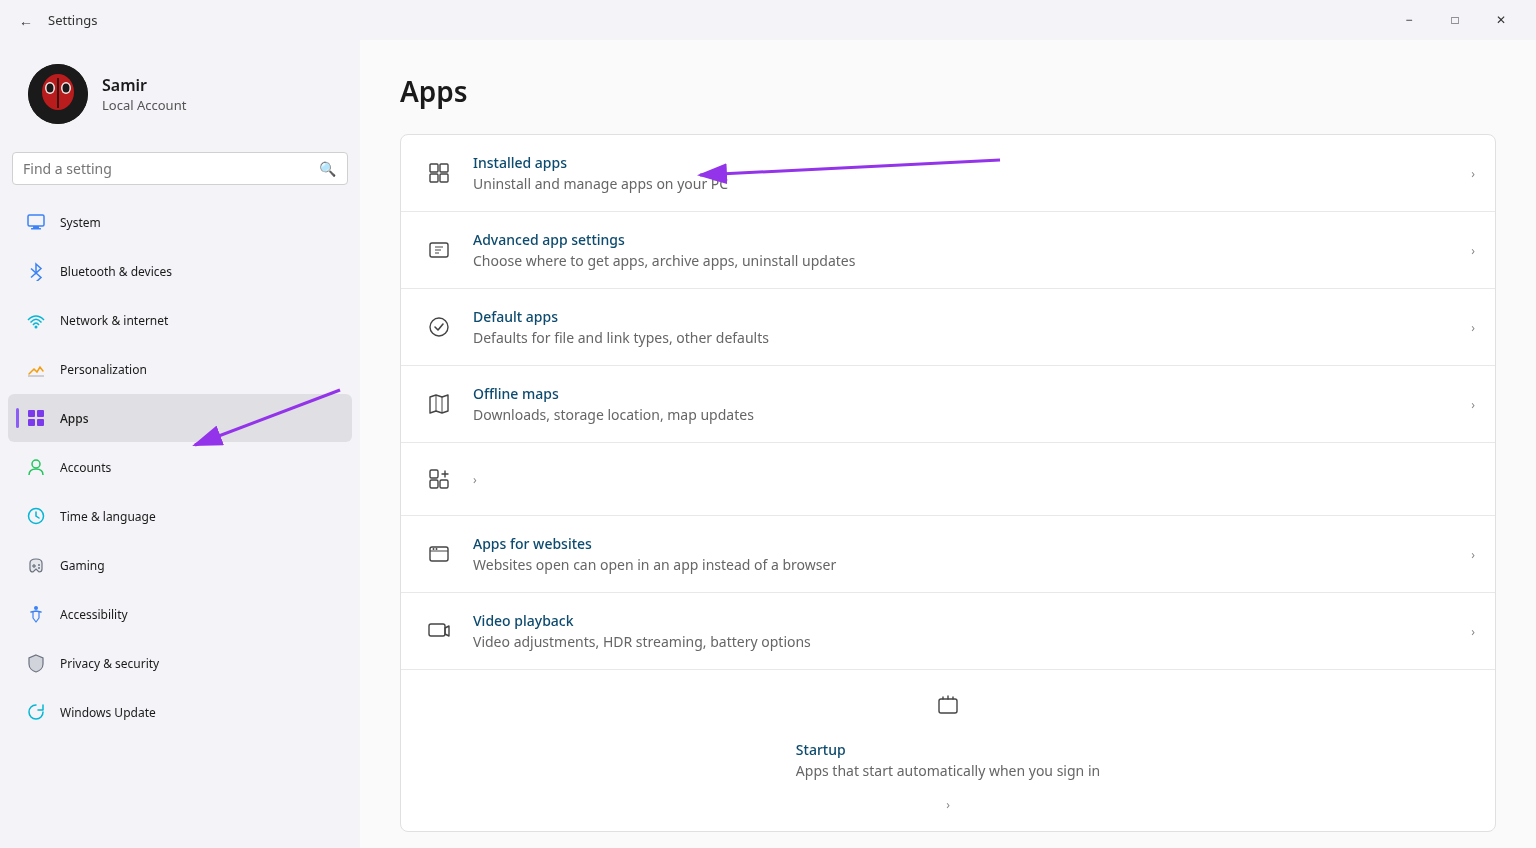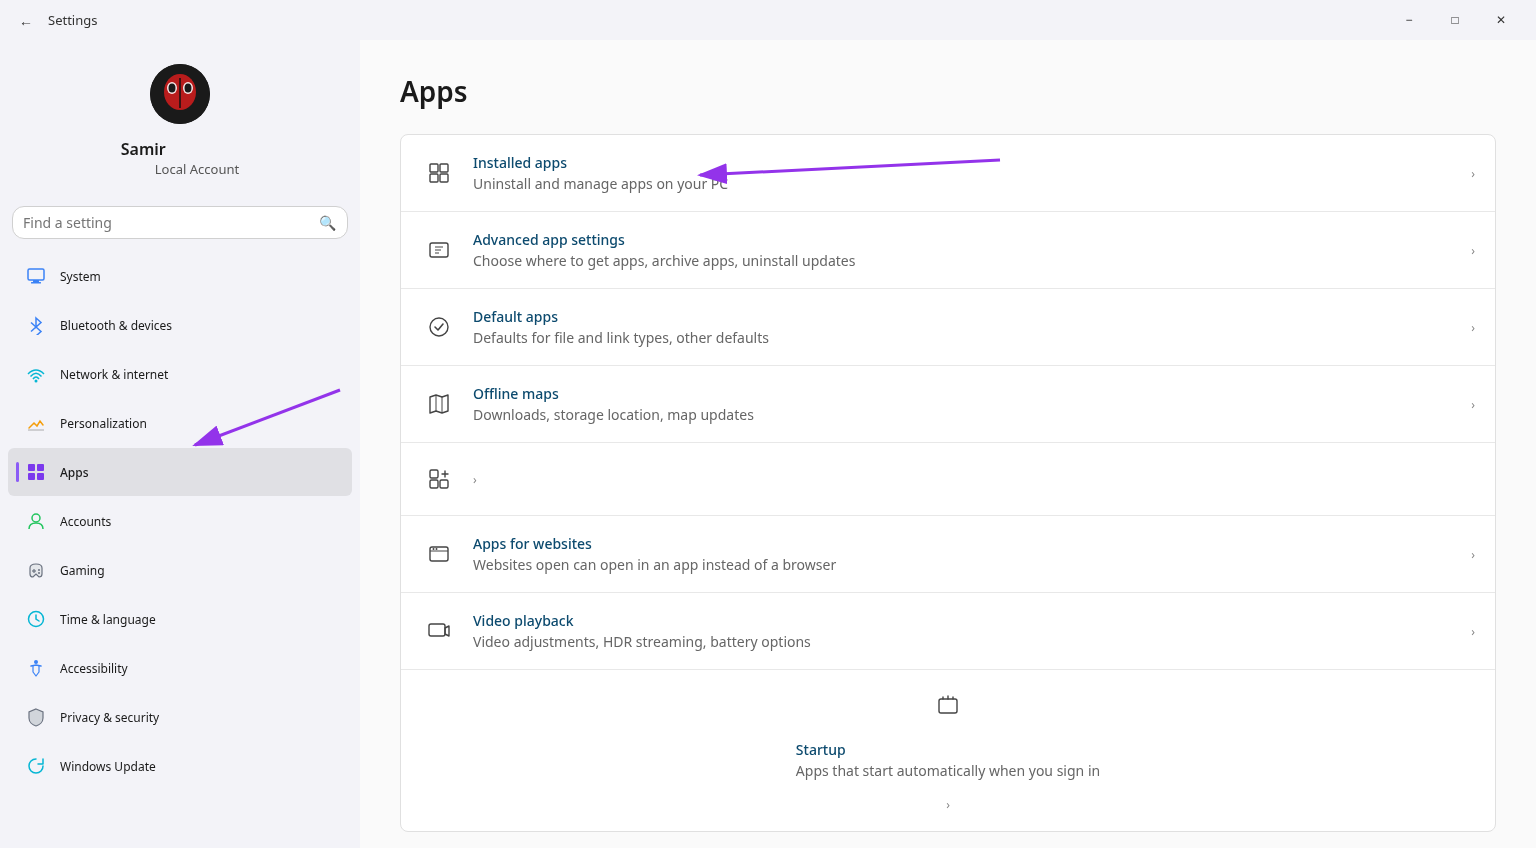--- a/index.html
+++ b/index.html
@@ -74,52 +74,50 @@
 
     
     .user-profile {
       display: flex;
       align-items: center;
       gap: 14px;
       padding: 20px 20px 16px 20px;
       cursor: pointer;
       border-radius: 8px;
       margin: 4px 8px;
-      flex-direction: column;
     }
     .user-avatar {
       width: 60px;
       height: 60px;
       border-radius: 50%;
       background: #1a1a1a;
       display: flex; align-items: center; justify-content: center;
       flex-shrink: 0;
       overflow: hidden;
     }
     .user-info-name {
       font-size: 16px;
       font-weight: 600;
       color: #1a1a1a;
     }
     .user-info-sub {
       font-size: 13px;
       color: #555;
-      margin-left: 34px;
     }
 
     
     .search-container {
       padding: 8px 12px 12px 12px;
     }
     .search-box {
       display: flex;
       align-items: flex-start;
       background: white;
       border: 1px solid #d0d0d0;
-      border-radius: 12px;
+      border-radius: 4px;
       padding: 6px 10px;
       gap: 8px;
     }
     .search-box input {
       border: none;
       outline: none;
       font-size: 14px;
       color: #333;
       background: transparent;
       flex: 1;
@@ -339,37 +337,37 @@
             <svg width="20" height="20" viewBox="0 0 20 20" fill="none">
               <circle cx="10" cy="7" r="4" stroke="#22c55e" stroke-width="1.5"></circle>
               <path d="M3 18 C3 14 6 12 10 12 C14 12 17 14 17 18" stroke="#22c55e" stroke-width="1.5" fill="none"></path>
             </svg>
           </span>
           <span>Accounts</span>
         </div>
         <div class="nav-item">
           <span class="nav-icon">
             <svg width="20" height="20" viewBox="0 0 20 20" fill="none">
+              <circle cx="10" cy="10" r="7.5" stroke="#06b6d4" stroke-width="1.5"></circle>
+              <path d="M10 6 L10 10 L13 12" stroke="#06b6d4" stroke-width="1.5" stroke-linecap="round"></path>
+            </svg>
+          </span>
+          <span>Time &amp; language</span>
+        </div>
+        <div class="nav-item">
+          <span class="nav-icon">
+            <svg width="20" height="20" viewBox="0 0 20 20" fill="none">
               <path d="M4 8 Q4 4 10 4 Q16 4 16 8 L16 14 Q16 17 13 17 L10 14 L7 17 Q4 17 4 14Z" stroke="#6b7280" stroke-width="1.2" fill="#e5e7eb"></path>
               <line x1="8" y1="9" x2="8" y2="13" stroke="#6b7280" stroke-width="1.2"></line>
               <line x1="6" y1="11" x2="10" y2="11" stroke="#6b7280" stroke-width="1.2"></line>
               <circle cx="13" cy="10" r="1" fill="#6b7280"></circle>
               <circle cx="13" cy="13" r="1" fill="#6b7280"></circle>
             </svg>
           </span>
           <span>Gaming</span>
-        </div>
-        <div class="nav-item">
-          <span class="nav-icon">
-            <svg width="20" height="20" viewBox="0 0 20 20" fill="none">
-              <circle cx="10" cy="10" r="7.5" stroke="#06b6d4" stroke-width="1.5"></circle>
-              <path d="M10 6 L10 10 L13 12" stroke="#06b6d4" stroke-width="1.5" stroke-linecap="round"></path>
-            </svg>
-          </span>
-          <span>Time &amp; language</span>
         </div>
         <div class="nav-item">
           <span class="nav-icon">
             <svg width="20" height="20" viewBox="0 0 20 20" fill="none">
               <circle cx="10" cy="4" r="2" fill="#3b82f6"></circle>
               <path d="M5 8 L10 7 L15 8" stroke="#3b82f6" stroke-width="1.5" stroke-linecap="round"></path>
               <path d="M7 8 L7 14 L10 18 L13 14 L13 8" stroke="#3b82f6" stroke-width="1.2" fill="none" stroke-linecap="round" stroke-linejoin="round"></path>
             </svg>
           </span>
           <span>Accessibility</span>

